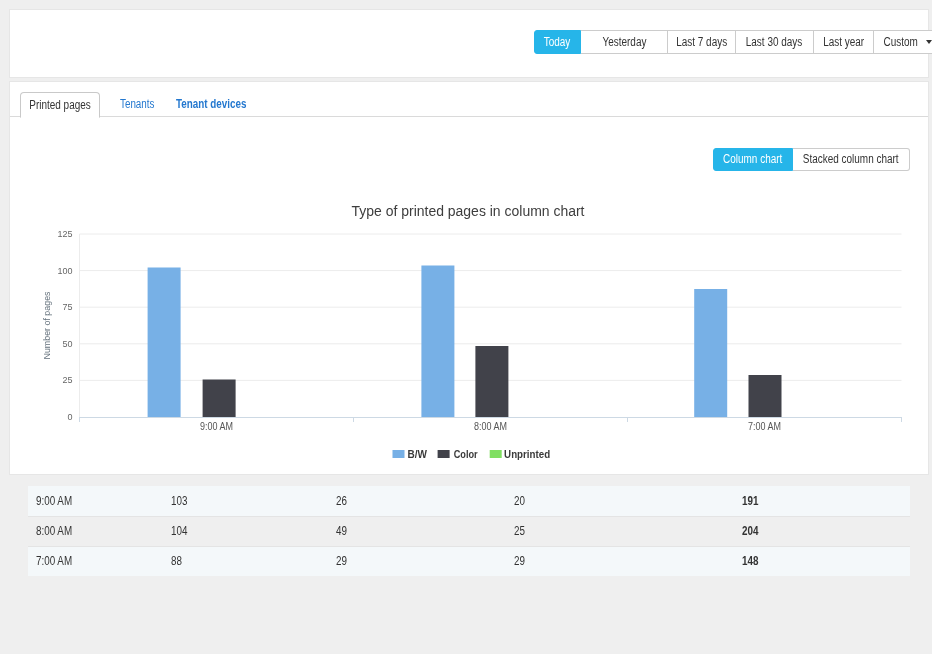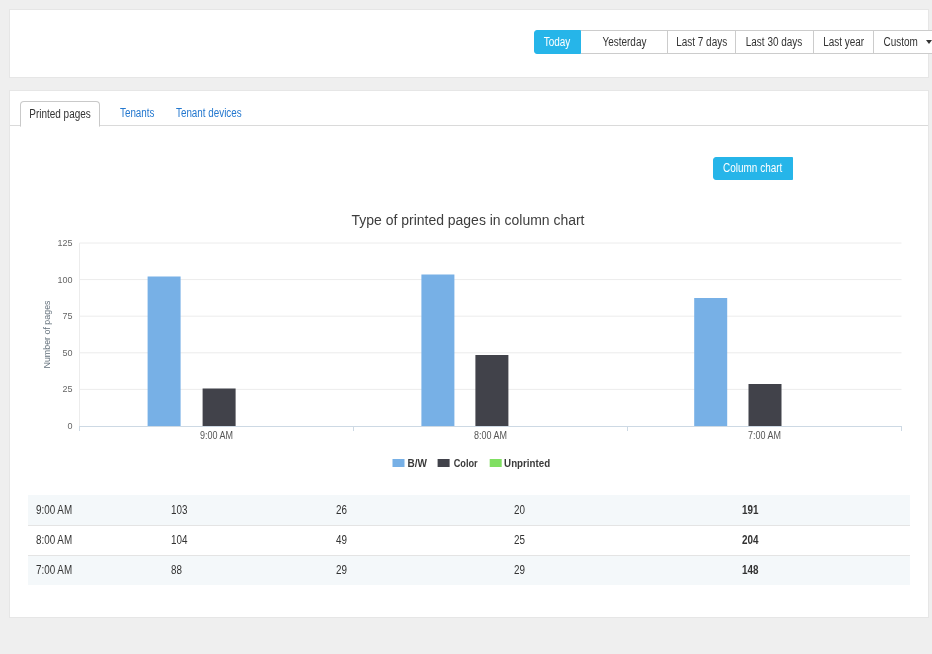--- a/index.html
+++ b/index.html
@@ -1,38 +1,38 @@
 <!DOCTYPE html>
 <html><head>
 <meta charset="utf-8">
 <style>
 * { margin:0; padding:0; box-sizing:border-box; }
 html,body { width:932px; height:654px; background:#efefef; font-family:"Liberation Sans",sans-serif; position:relative; overflow:hidden; }
 .card { position:absolute; left:10px; width:918px; background:#fff; box-shadow:0 0 0 1px #e6e6e6; }
 #hdr { top:10px; height:67px; }
-#main { top:91px; height:526px; }
+#main { top:82px; height:392px; }
 .t { display:inline-block; transform:scaleX(0.83); transform-origin:center center; white-space:nowrap; }
 .tl { display:inline-block; transform:scaleX(0.82); transform-origin:left center; white-space:nowrap; }
 
 .btngroup { position:absolute; display:flex; }
 .btn { height:24px; line-height:22px; font-size:12px; color:#333; background:#fff; border:1px solid #ccc; border-left:none; text-align:center; white-space:nowrap; }
 .btn.first { border-left:1px solid #ccc; border-radius:3px 0 0 3px; }
 .btn.last { border-radius:0 3px 3px 0; }
 .btn.active { background:#26b5e9; border-color:#26b5e9; color:#fff; }
 #rangegroup { top:20px; left:524px; }
 #rangegroup .btn:nth-child(1){width:47px} #rangegroup .btn:nth-child(2){width:87px}
 #rangegroup .btn:nth-child(3){width:68px} #rangegroup .btn:nth-child(4){width:78px}
 #rangegroup .btn:nth-child(5){width:60px} #rangegroup .btn:nth-child(6){width:65px}
 .caret { display:inline-block; width:0; height:0; border-left:3.5px solid transparent; border-right:3.5px solid transparent; border-top:4px solid #333; margin-left:2px; vertical-align:middle; position:relative; top:-1px; }
 
 #tabbar { position:absolute; left:0; right:0; top:10px; height:25px; border-bottom:1px solid #dadada; }
 #tab-active { position:absolute; left:10px; top:10px; width:80px; height:26px; background:#fff; border:1px solid #c9c9c9; border-bottom:1px solid #fff; border-radius:4px 4px 0 0; z-index:3; font-size:12px; color:#333; text-align:center; line-height:24px; }
 .tablink { position:absolute; top:10px; height:25px; line-height:25px; font-size:12px; color:#2478cf;margin-left:6px; }
 #tenants { left:104px; }
-#tendev { left:160px; }
+#tendev { left:160px;font-weight:bold; }
 
 #togglegroup { top:66px; left:703px; }
 .btn2 { height:23px; line-height:21px;text-align:center; }
 #togglegroup .btn:nth-child(1){width:80px} #togglegroup .btn:nth-child(2){width:117px}
 
 #tbl { position:absolute; left:18px; top:404px; width:882px; border-collapse:collapse; table-layout:fixed; font-size:12px; color:#333; }
 #tbl th { background:#e2f5fd; height:30px; text-align:left; padding-left:8px; font-size:11px; border-bottom:2px solid #9b9b9b; font-weight:bold; }
 #tbl td { height:30px; padding-left:8px; border-top:1px solid #e4e4e4; }
 #tbl tr.odd td { background:#f4f8fa; }
 #tbl tr.r1 td { border-top:none; }
@@ -50,20 +50,21 @@
     <div class="btn last"><span class="t">Custom</span> <span class="caret"></span></div>
   </div>
 </div>
 <div class="card" id="main">
   <div id="tabbar"></div>
   <div id="tab-active"><span class="t">Printed pages</span></div>
   <div class="tablink" id="tenants"><span class="tl">Tenants</span></div>
   <div class="tablink" id="tendev"><span class="tl">Tenant devices</span></div>
   <div class="btngroup" id="togglegroup">
     <div class="btn btn2 first active"><span class="t">Column chart</span></div>
+    <div class="btn btn2 last"><span class="t">Stacked column chart</span></div>
   </div>
   <svg id="chart" width="882" height="275" viewBox="0 0 882 275" style="position:absolute; left:18px; top:112px;">
     <text x="440" y="21.5" font-size="14" fill="#3d3d3d" text-anchor="middle" textLength="233" lengthAdjust="spacingAndGlyphs">Type of printed pages in column chart</text>
 
     <line x1="51.5" y1="40" x2="873.5" y2="40" stroke="#ececec" stroke-width="1"></line>
     <line x1="51.5" y1="76.6" x2="873.5" y2="76.6" stroke="#ececec" stroke-width="1"></line>
     <line x1="51.5" y1="113.2" x2="873.5" y2="113.2" stroke="#ececec" stroke-width="1"></line>
     <line x1="51.5" y1="149.8" x2="873.5" y2="149.8" stroke="#ececec" stroke-width="1"></line>
     <line x1="51.5" y1="186.4" x2="873.5" y2="186.4" stroke="#ececec" stroke-width="1"></line>
     <line x1="51.5" y1="40" x2="51.5" y2="223" stroke="#ececec" stroke-width="1"></line>

